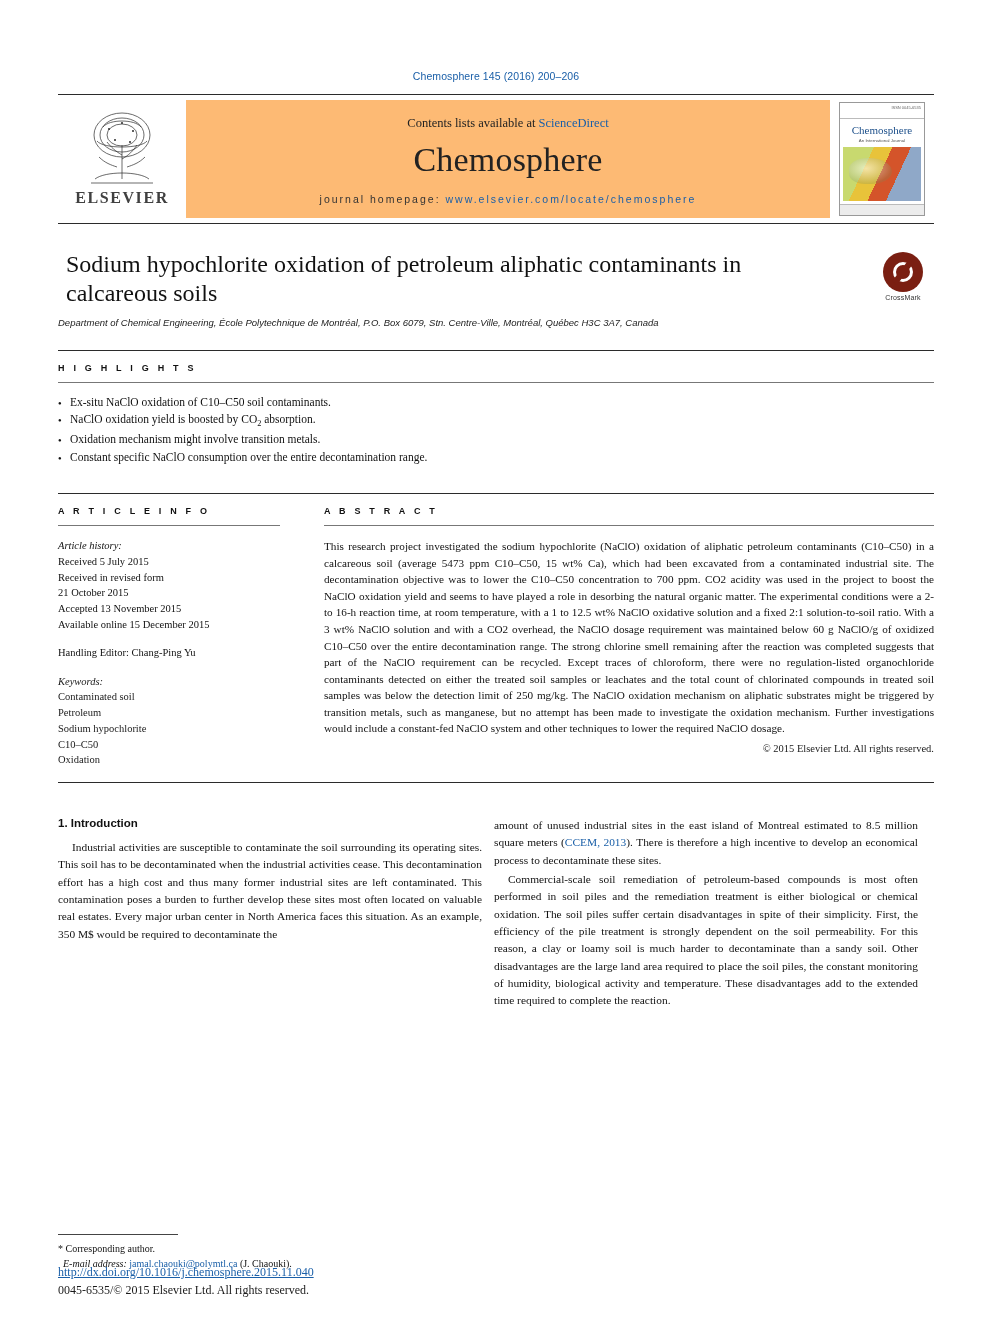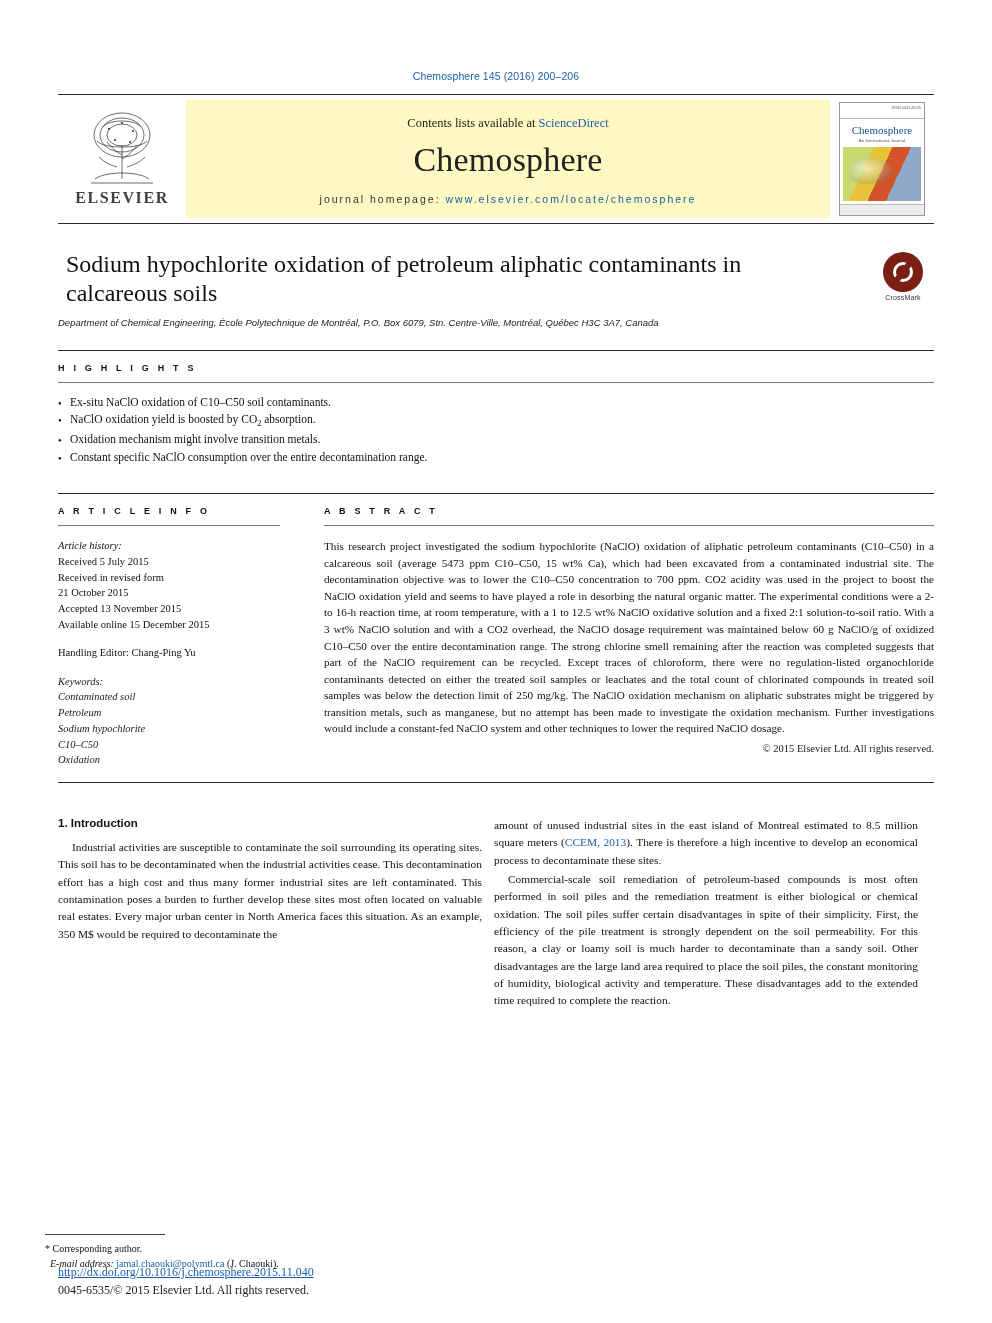--- a/index.html
+++ b/index.html
@@ -55,21 +55,21 @@
   .elsevier-word {
     font-family: "Liberation Serif", serif;
     font-size: 16px;
     letter-spacing: 1.6px;
     color: #404040;
     font-weight: bold;
     margin-top: 2px;
   }
   .center-cell {
     flex: 1 1 auto;
-    background: #fef9c3;
+    background: #fdba74;
     margin: 5px 0 5px 0;
     display: flex;
     flex-direction: column;
     justify-content: center;
     align-items: center;
     position: relative;
   }
   .contents-line {
     font-family: "Liberation Serif", serif;
     font-size: 12.5px;
@@ -309,21 +309,20 @@
     font-family: "Liberation Serif", serif;
     font-style: italic;
     font-size: 10.5px;
     margin-top: 16px;
   }
   .kw-list {
     font-family: "Liberation Serif", serif;
     font-size: 10.5px;
     line-height: 1.5;
     margin-top: 2px;
-    font-style: italic;
   }
   .abstract-text {
     font-family: "Liberation Serif", serif;
     font-size: 11.2px;
     line-height: 1.48;
     text-align: justify;
     margin-top: 12px;
     color: #111;
   }
   .copyright {
@@ -360,21 +359,21 @@
     text-align: justify;
     text-indent: 14px;
     margin: 0 0 2px 0;
     color: #111;
   }
   .para.noindent { text-indent: 0; }
   .link { color: #1a5fa8; }
   
   .footnote {
     position: absolute;
-    left: 45px;
+    left: 58px;
     bottom: 52px;
     width: 424px;
   }
   .fn-rule {
     border-top: 1px solid #444;
     width: 120px;
     margin-bottom: 7px;
   }
   .fn-line {
     font-family: "Liberation Serif", serif;

